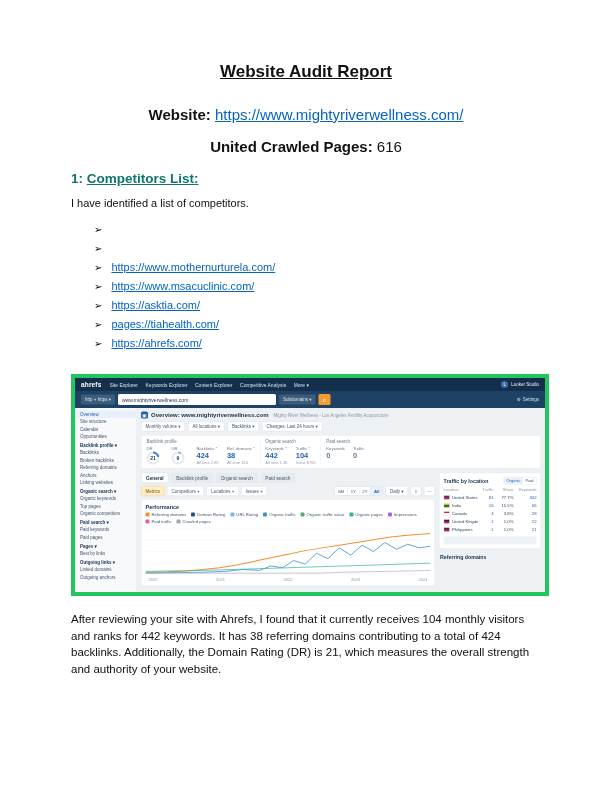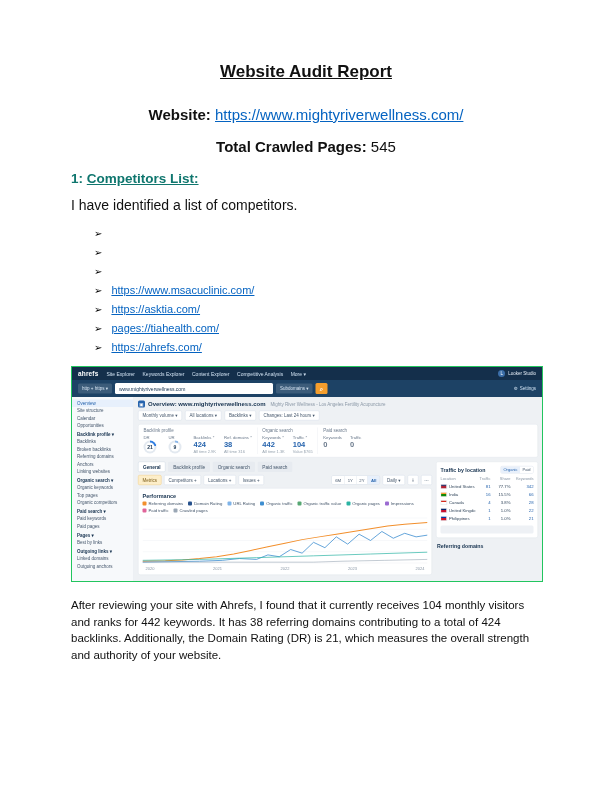--- a/index.html
+++ b/index.html
@@ -7,28 +7,28 @@
     width:612px;height:792px;margin:0 auto;background:#fff;box-sizing:border-box;
     padding:62px 71px 12px;position:relative;overflow:hidden;
     font-family:"Liberation Sans",sans-serif;color:#111;
   }
   a{color:#0563c1;text-decoration:underline;}
   .doc-title{text-align:center;font-size:17px;font-weight:bold;text-decoration:underline;margin:0 0 24px;}
   .center-line{text-align:center;font-size:15px;margin:0 0 15px;}
   .b{font-weight:bold;}
   .sec-head{font-size:13.5px;font-weight:bold;margin:16px 0 11px;color:#0f766e;}
   .sec-head .u{text-decoration:underline;}
-  .body-text{font-size:14px;margin:0 0 11px;}
+  .body-text{font-size:11px;margin:0 0 11px;}
   ul.comp{list-style:none;margin:0 0 6px;padding:0 0 0 23px;}
   ul.comp li{display:flex;align-items:baseline;gap:9px;font-size:11px;line-height:19px;}
   ul.comp .bullet{font-size:10px;color:#000;}
   .closing{font-size:11.5px;line-height:1.45;margin-top:15px;width:474px;}
 
   
-  .shot{width:470px;height:214px;margin-top:9px;position:relative;overflow:hidden;border:1px solid #22c55e;}
+  .shot{width:470px;height:214px;margin-top:21px;position:relative;overflow:hidden;border:4px solid #22c55e;}
   .shot-inner{width:940px;height:428px;transform:scale(.5);transform-origin:0 0;background:#eef1f4;}
   .topbar{height:26px;background:#142f4b;display:flex;align-items:center;padding:0 12px;gap:16px;color:#cfe0f0;}
   .logo{color:#fff;font-weight:bold;font-size:13px;letter-spacing:.3px;}
   .topnav{display:flex;gap:15px;font-size:10px;}
   .topnav span{cursor:default;}
   .top-right{margin-left:auto;display:flex;align-items:center;gap:6px;font-size:9px;color:#e6eef7;}
   .avatar{width:14px;height:14px;border-radius:50%;background:#3b6ea8;color:#fff;font-size:9px;display:flex;align-items:center;justify-content:center;}
   .searchbar{height:34px;background:#1d4265;display:flex;align-items:center;gap:6px;padding:0 12px;}
   .darkchip{background:rgba(255,255,255,.14);color:#d6e4f2;font-size:9px;height:20px;display:inline-flex;align-items:center;padding:0 8px;border-radius:3px;}
   .searchbar input{height:22px;width:300px;border:none;border-radius:3px;font-size:10px;padding:0 8px;color:#16324f;font-family:"Liberation Sans",sans-serif;}
@@ -99,40 +99,41 @@
 <div class="page">
 
   <h1 class="doc-title">Website Audit Report</h1>
 
   <p class="center-line">
     <span class="b">Website:</span>
     <a href="#">https://www.mightyriverwellness.com/</a>
   </p>
 
   <p class="center-line">
-    <span class="b">Total Crawled Pages:</span>
-    <span>545</span>
+    <span class="b">United Crawled Pages:</span>
+    <span>616</span>
   </p>
 
   <h2 class="sec-head">
     <span>1:</span>
     <span class="u">Competitors List:</span>
   </h2>
 
   <p class="body-text">I have identified a list of competitors.</p>
 
   <ul class="comp">
       <li>
         <span class="bullet">➢</span>
       </li>
       <li>
         <span class="bullet">➢</span>
       </li>
       <li>
         <span class="bullet">➢</span>
+        <a href="#">https://www.mothernurturela.com/</a>
       </li>
       <li>
         <span class="bullet">➢</span>
         <a href="#">https://www.msacuclinic.com/</a>
       </li>
       <li>
         <span class="bullet">➢</span>
         <a href="#">https://asktia.com/</a>
       </li>
       <li>

